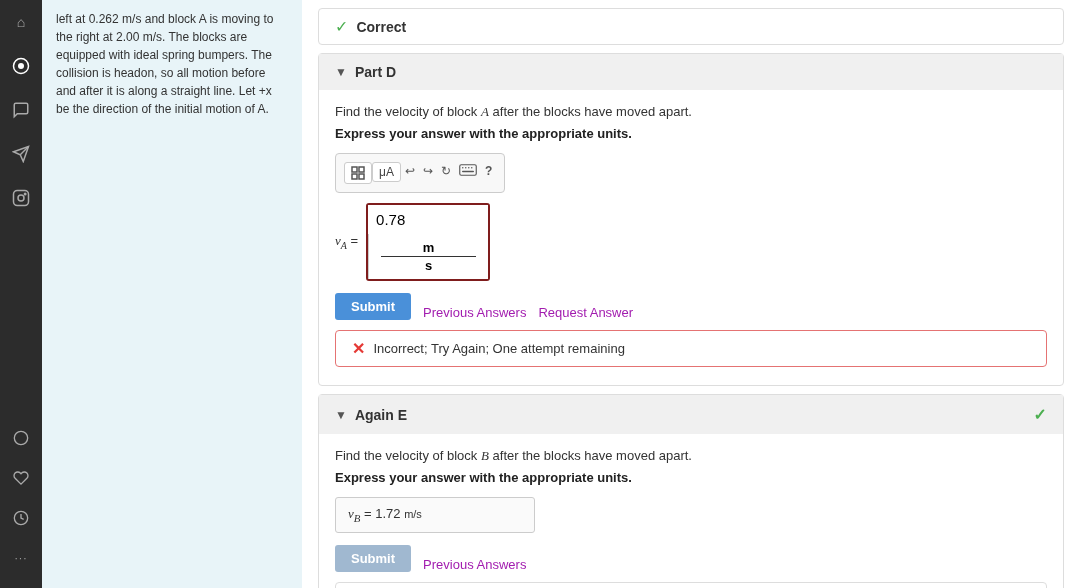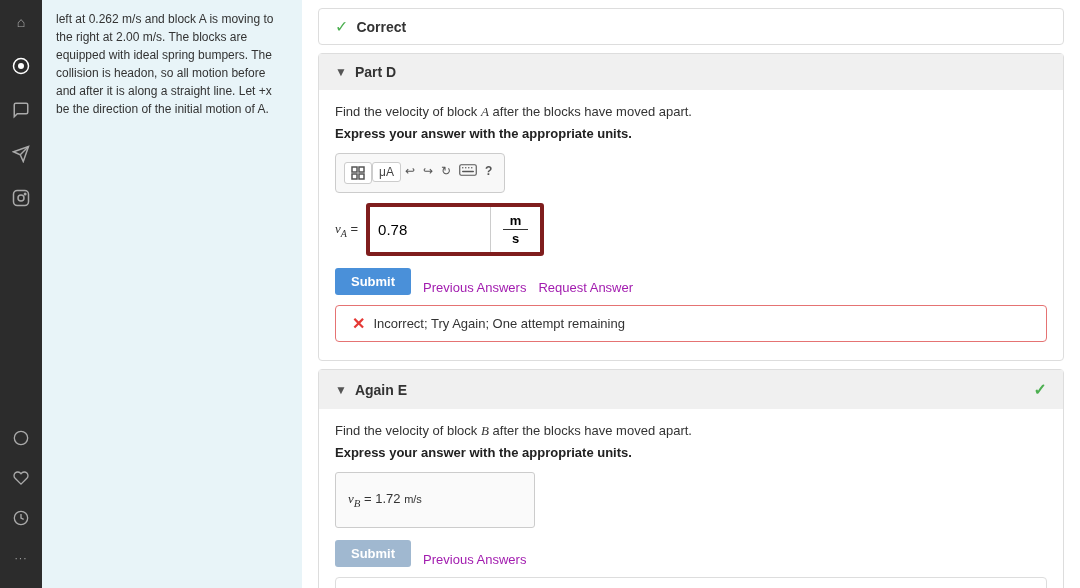--- a/index.html
+++ b/index.html
@@ -146,23 +146,24 @@
     }
     .var-label {
       font-size: 13px;
       color: #333;
     }
     .var-label sub {
       font-size: 10px;
     }
     .input-with-unit {
       display: flex;
-      border: 4px solid #7f1d1d;
+      border: 2px solid #7f1d1d;
       border-radius: 3px;
       background: white;
+      flex-direction: column;
     }
     .value-input {
       width: 120px;
       padding: 6px 8px;
       border: none;
       outline: none;
       font-size: 15px;
       font-weight: 500;
     }
     .unit-display {
@@ -244,21 +245,21 @@
     
     .answer-display-row {
       display: flex;
       align-items: center;
       gap: 8px;
       margin-bottom: 12px;
     }
     .answer-display-box {
       border: 1px solid #ccc;
       border-radius: 3px;
-      padding: 18px 12px;
+      padding: 8px 12px;
       font-size: 13px;
       color: #333;
       background: #fafafa;
       min-width: 200px;
     }
 
     
     .correct-banner-bottom {
       background: white;
       border: 1px solid #ddd;

